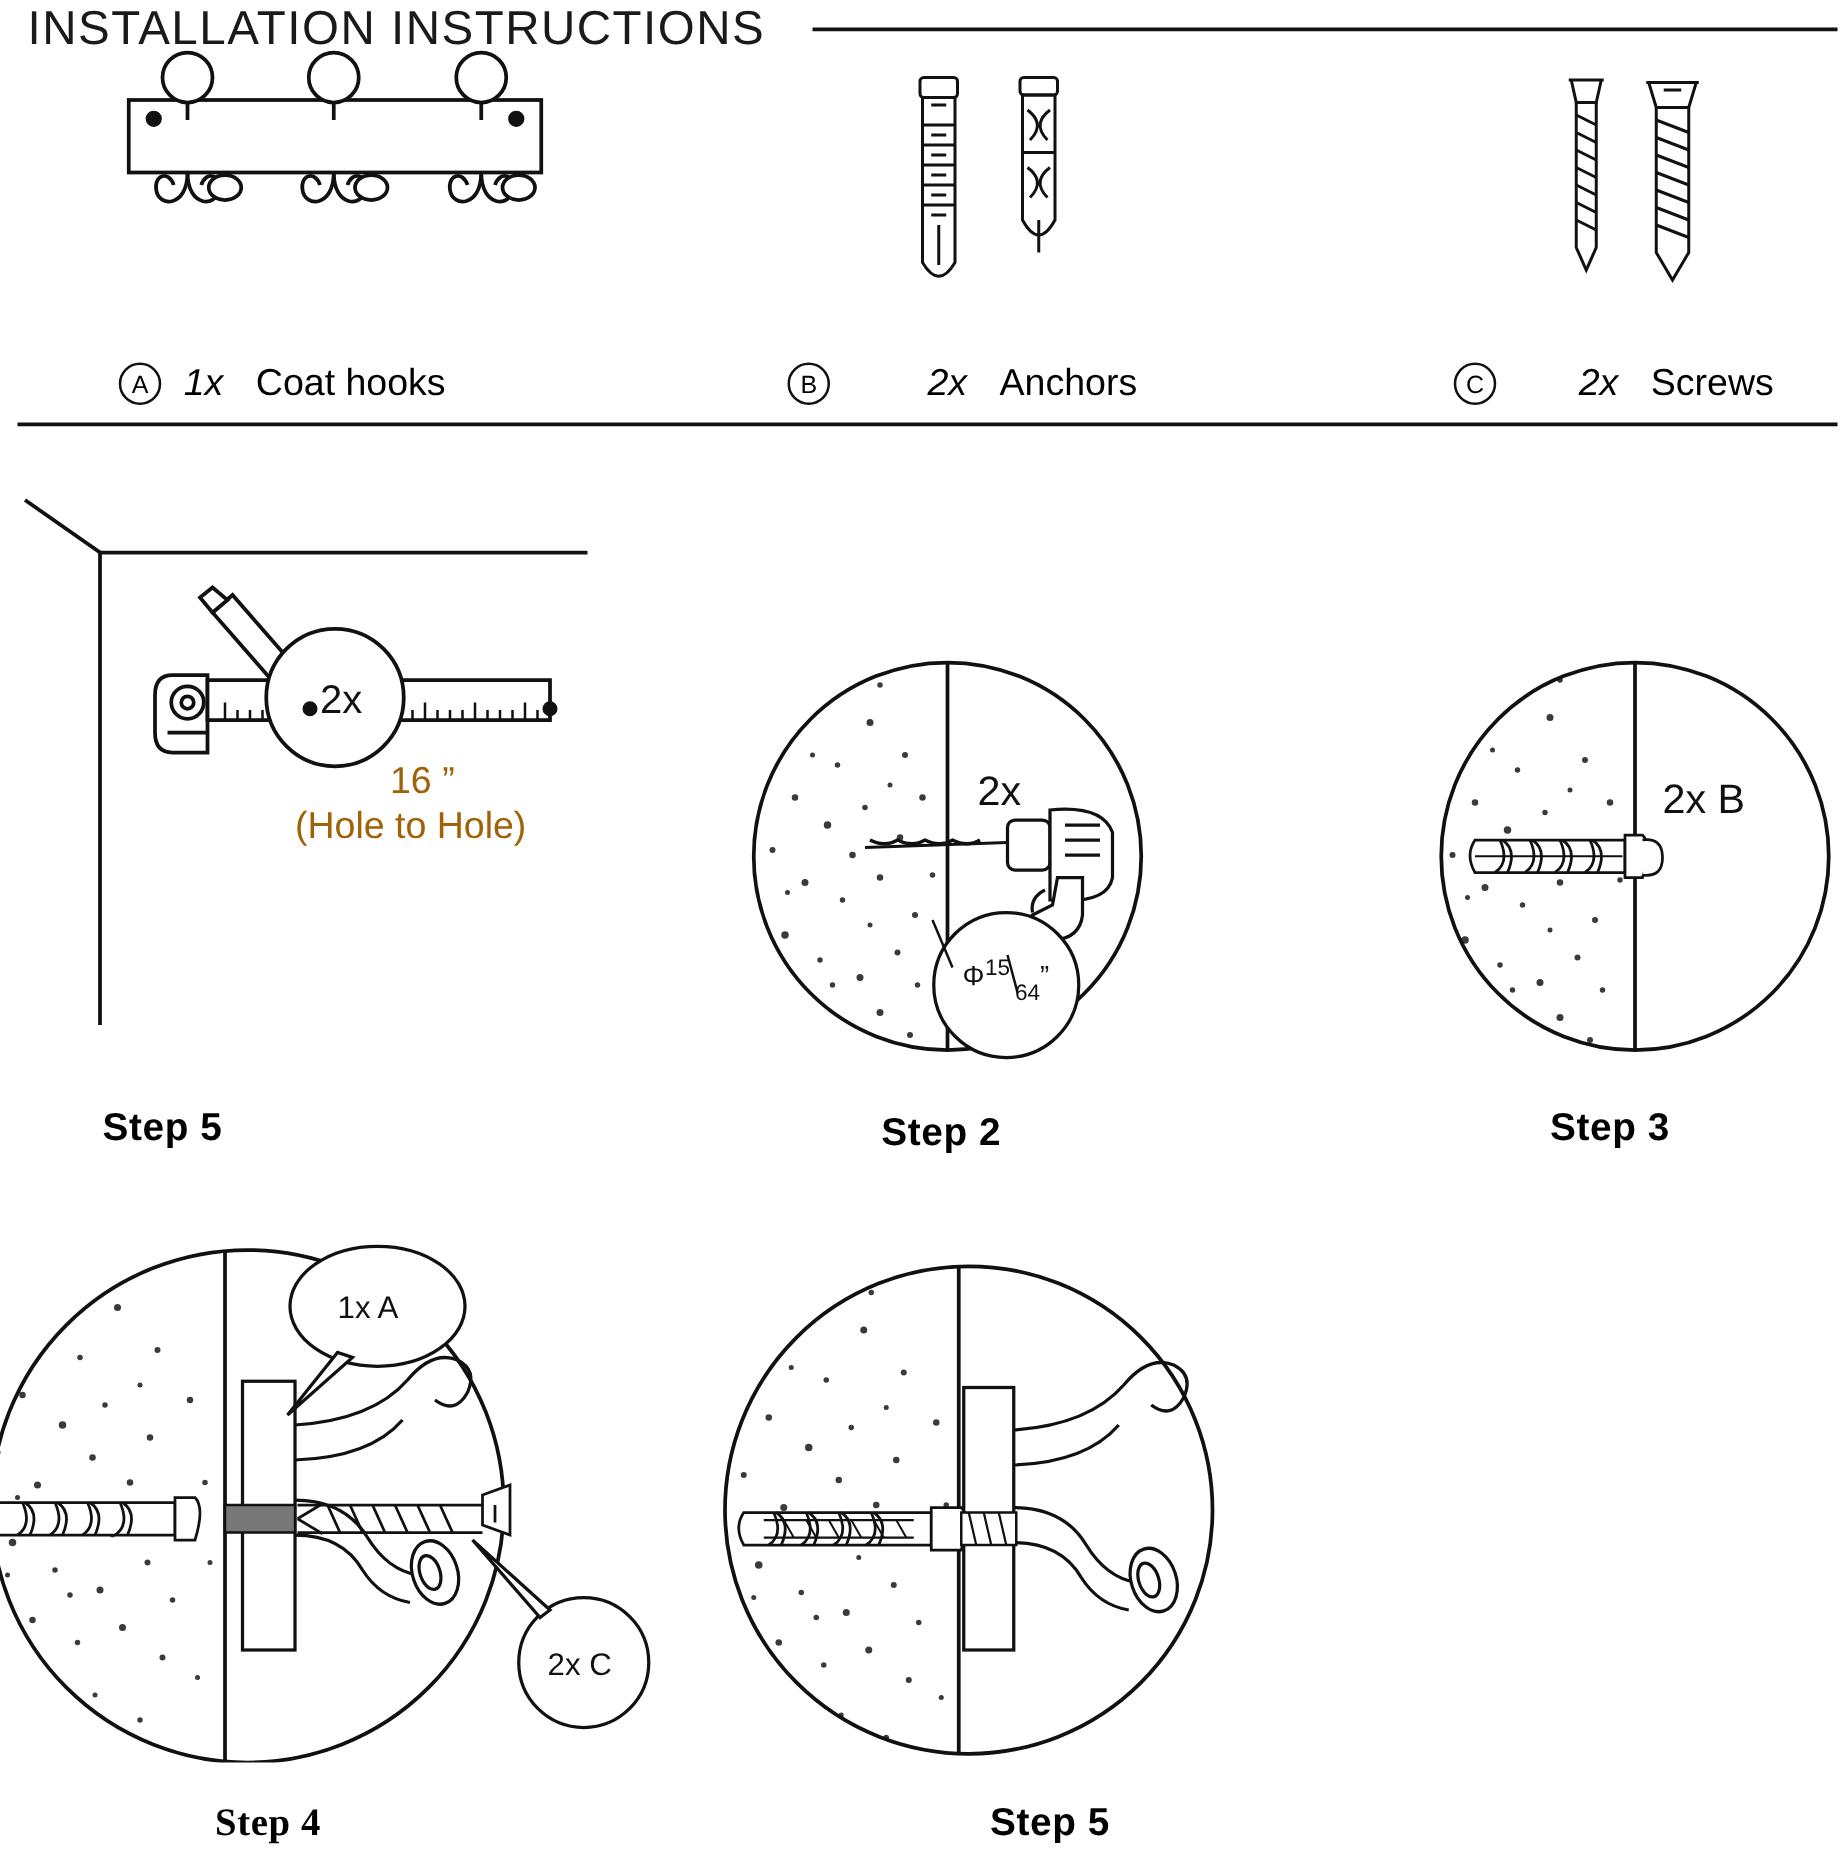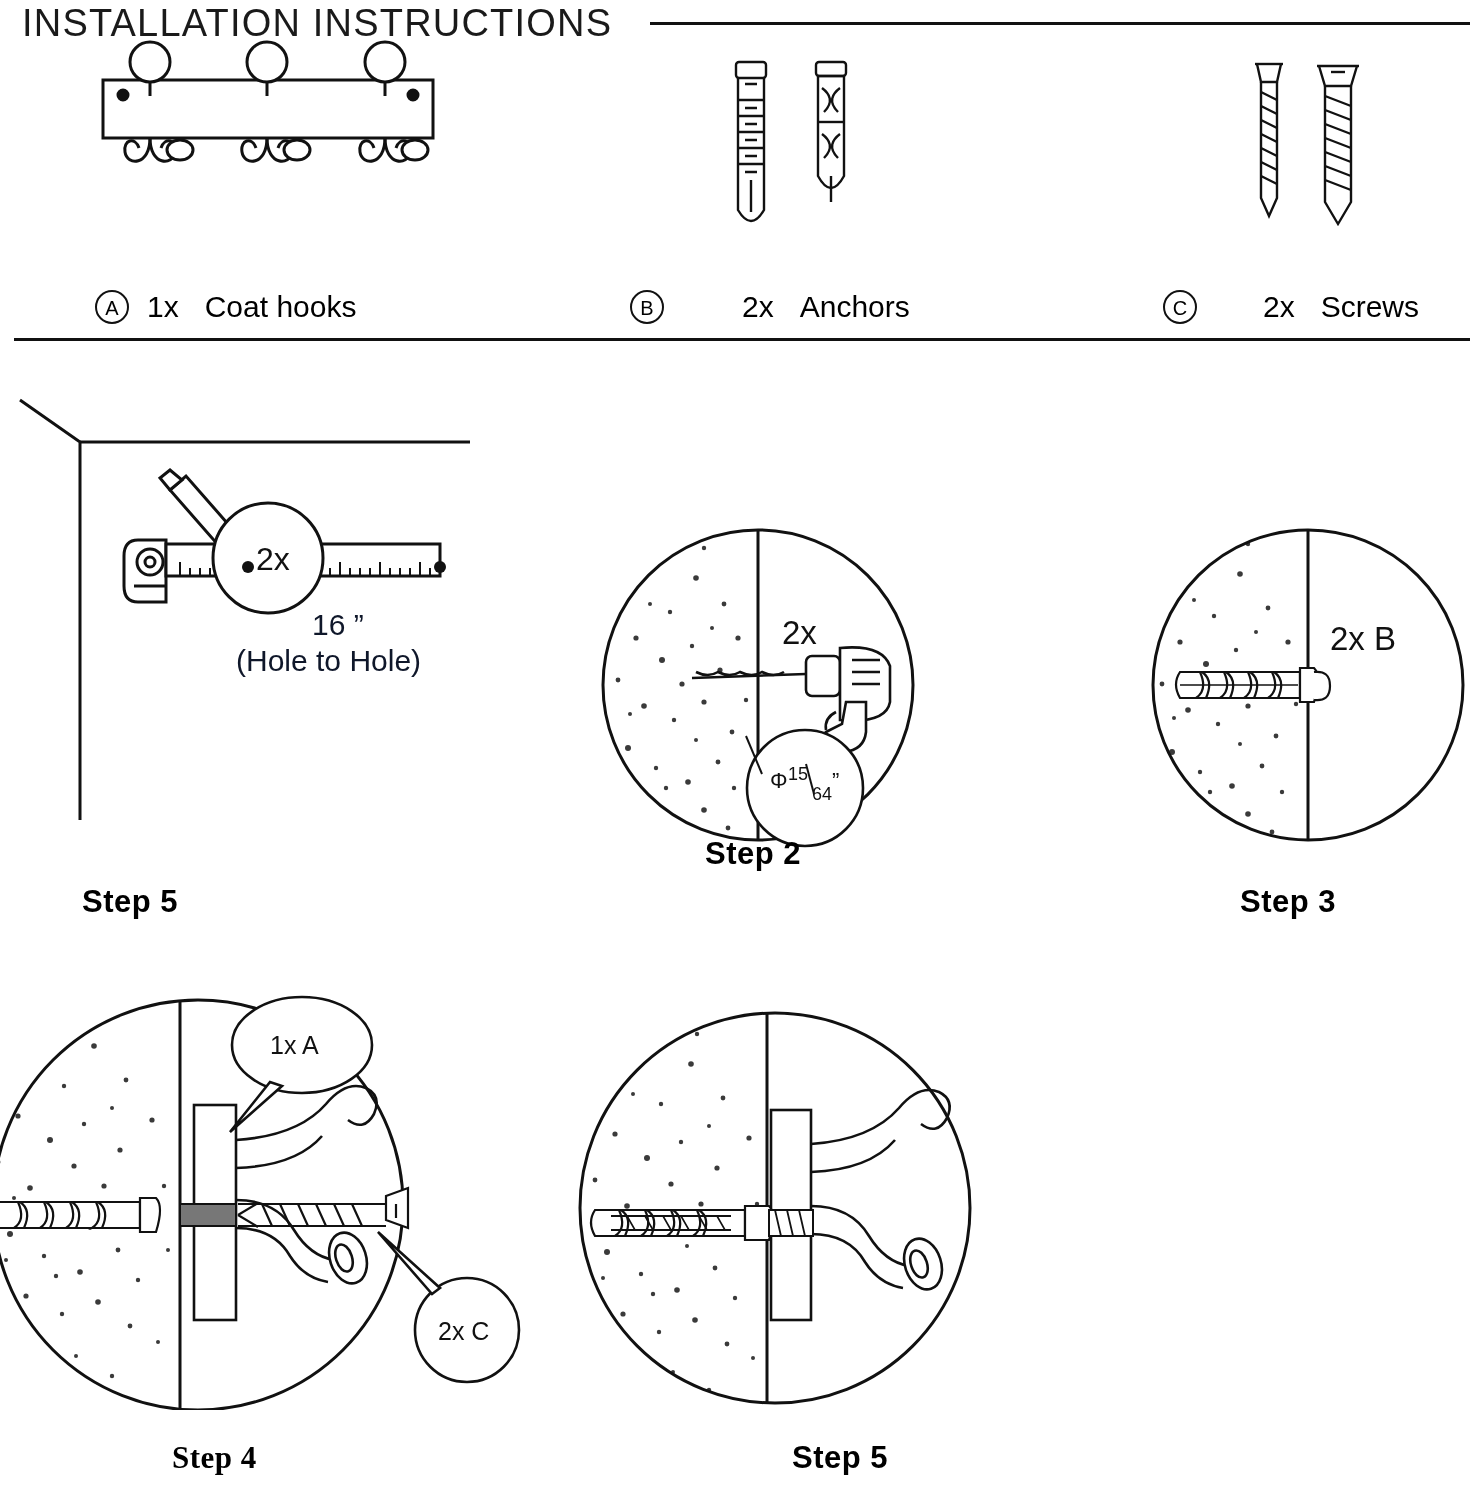--- a/index.html
+++ b/index.html
@@ -75,33 +75,34 @@
     border: 2px solid #111;
     border-radius: 50%;
     font-size: 20px;
     line-height: 33px;
     text-align: center;
     margin-right: 18px;
     box-sizing: border-box;
   }
   .qty {
     margin-right: 26px;
+    font-style: italic;
   }
 
   
   .step-label {
     position: absolute;
     font-size: 31px;
     font-weight: bold;
     letter-spacing: 0.5px;
   }
   .note {
     position: absolute;
     font-size: 30px;
-    color: #0f172a;
+    color: #a16207;
     white-space: nowrap;
   }
 
   svg { display: block; }
 </style>
 </head>
 <body>
 
 <div class="page">
 
@@ -303,21 +304,21 @@
         <path d="M162 254 L146 216" stroke-dasharray="0"></path>
       </g>
       <text x="170" y="268" font-family="Liberation Sans, sans-serif" font-size="22" fill="#111">Φ</text>
       <text x="188" y="260" font-family="Liberation Sans, sans-serif" font-size="18" fill="#111">15</text>
       <path d="M206 244 L214 274" stroke="#111" stroke-width="2"></path>
       <text x="212" y="280" font-family="Liberation Sans, sans-serif" font-size="18" fill="#111">64</text>
       <text x="232" y="268" font-family="Liberation Sans, sans-serif" font-size="22" fill="#111">”</text>
       <text x="182" y="124" font-family="Liberation Sans, sans-serif" font-size="33" fill="#111">2x</text>
     </svg>
   </div>
-  <div class="step-label" style="left:705px; top:836px;">Step 2</div>
+  <div class="step-label" style="left:705px; top:888px;">Step 2</div>
 
   <div style="position:absolute; left:1140px; top:520px;">
     <svg width="330" height="340" viewBox="0 0 330 340">
       <defs>
         <clipPath id="clipCircle3">
           <circle cx="168" cy="165" r="155"></circle>
         </clipPath>
         <clipPath id="wallLeft3">
           <rect x="0" y="0" width="168" height="340"></rect>
         </clipPath>

